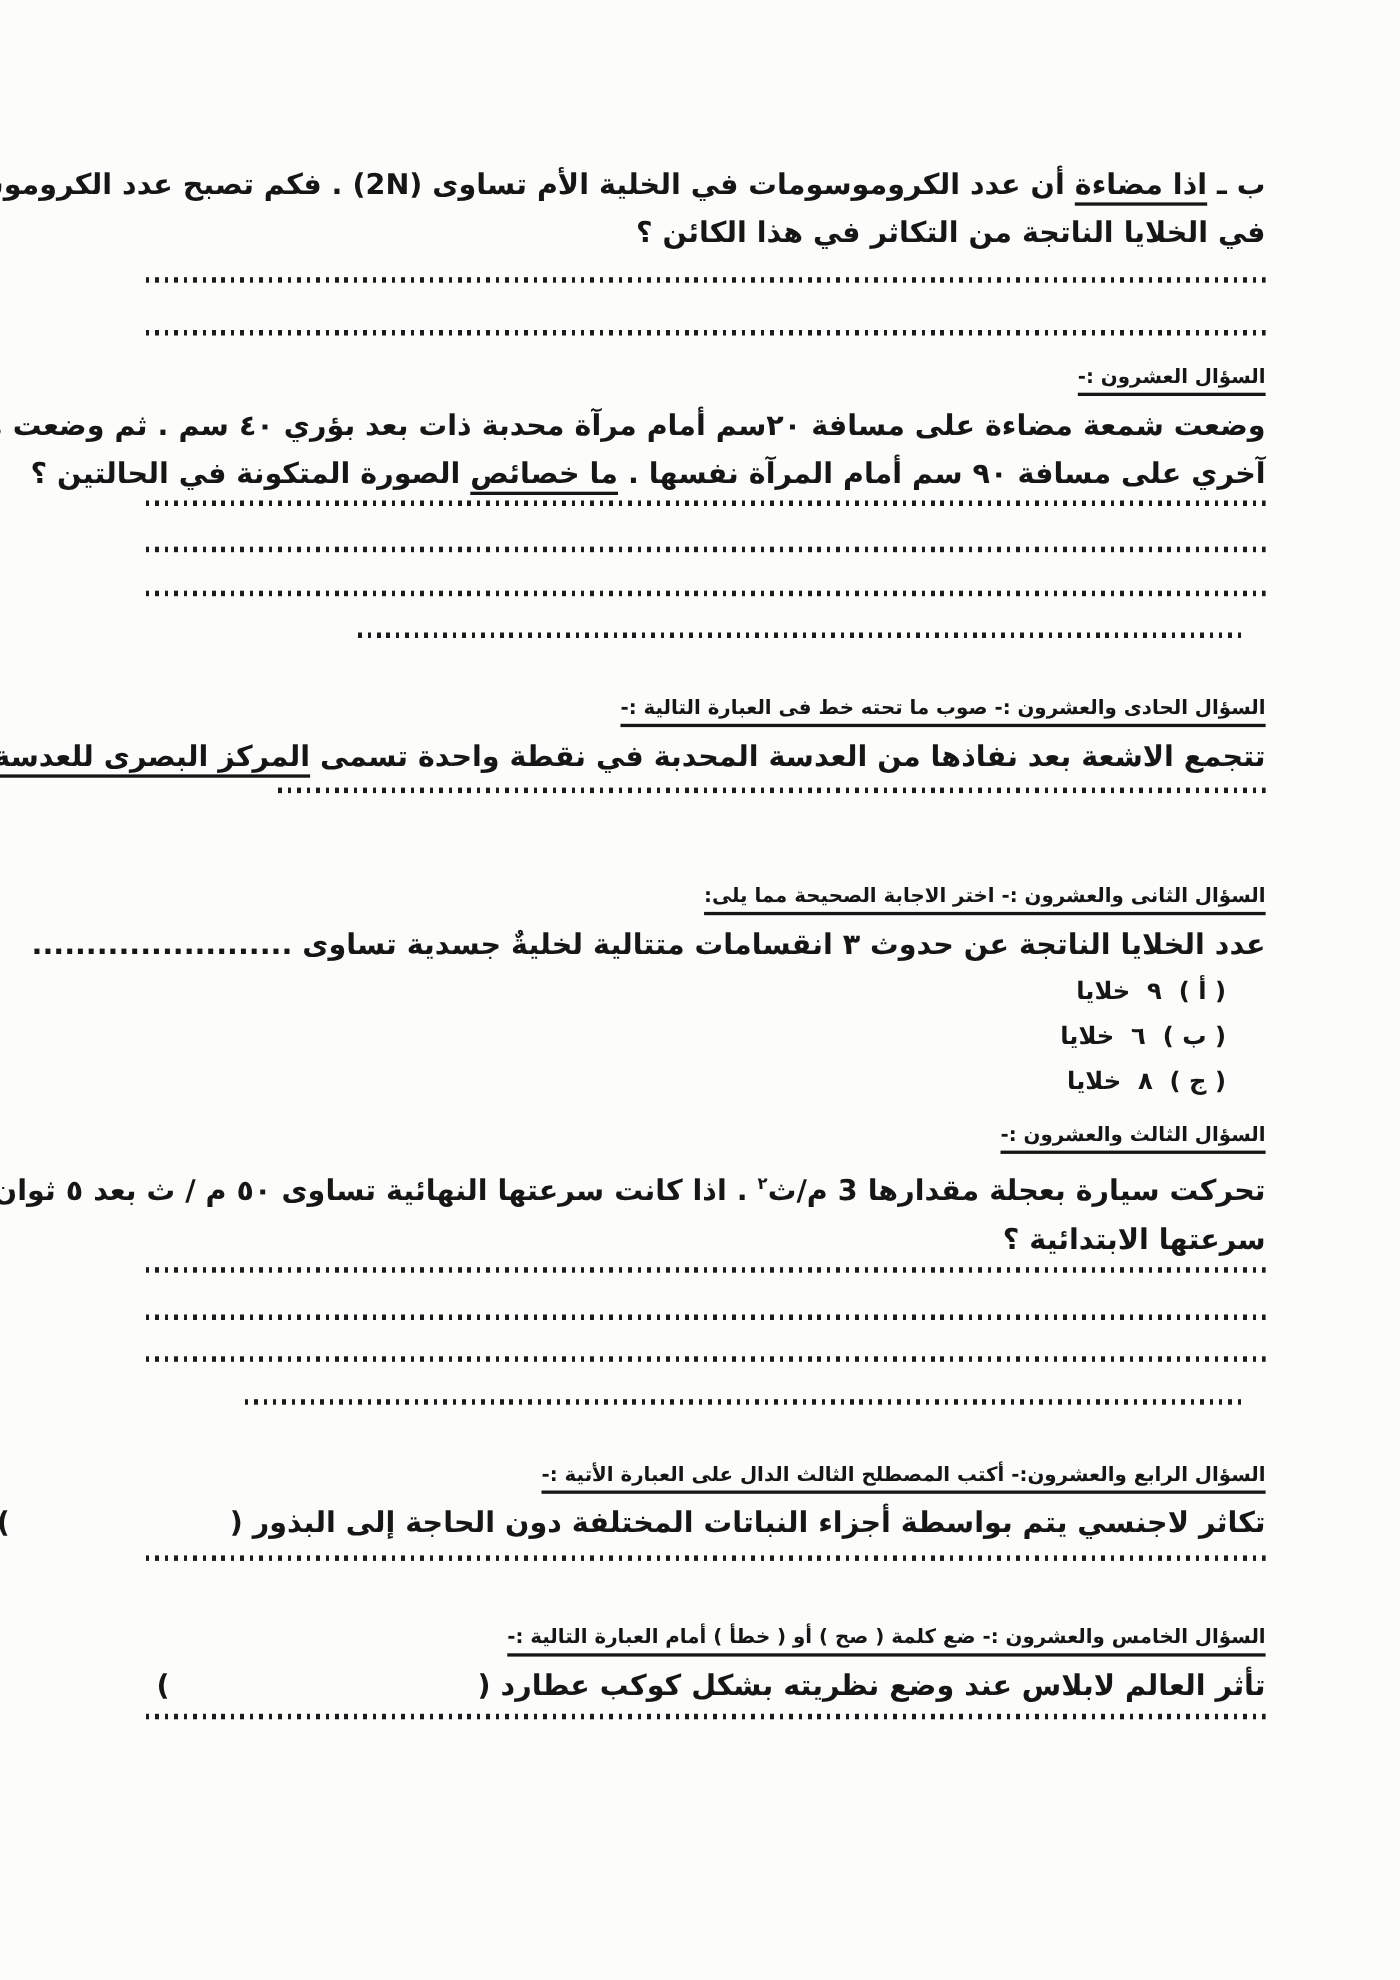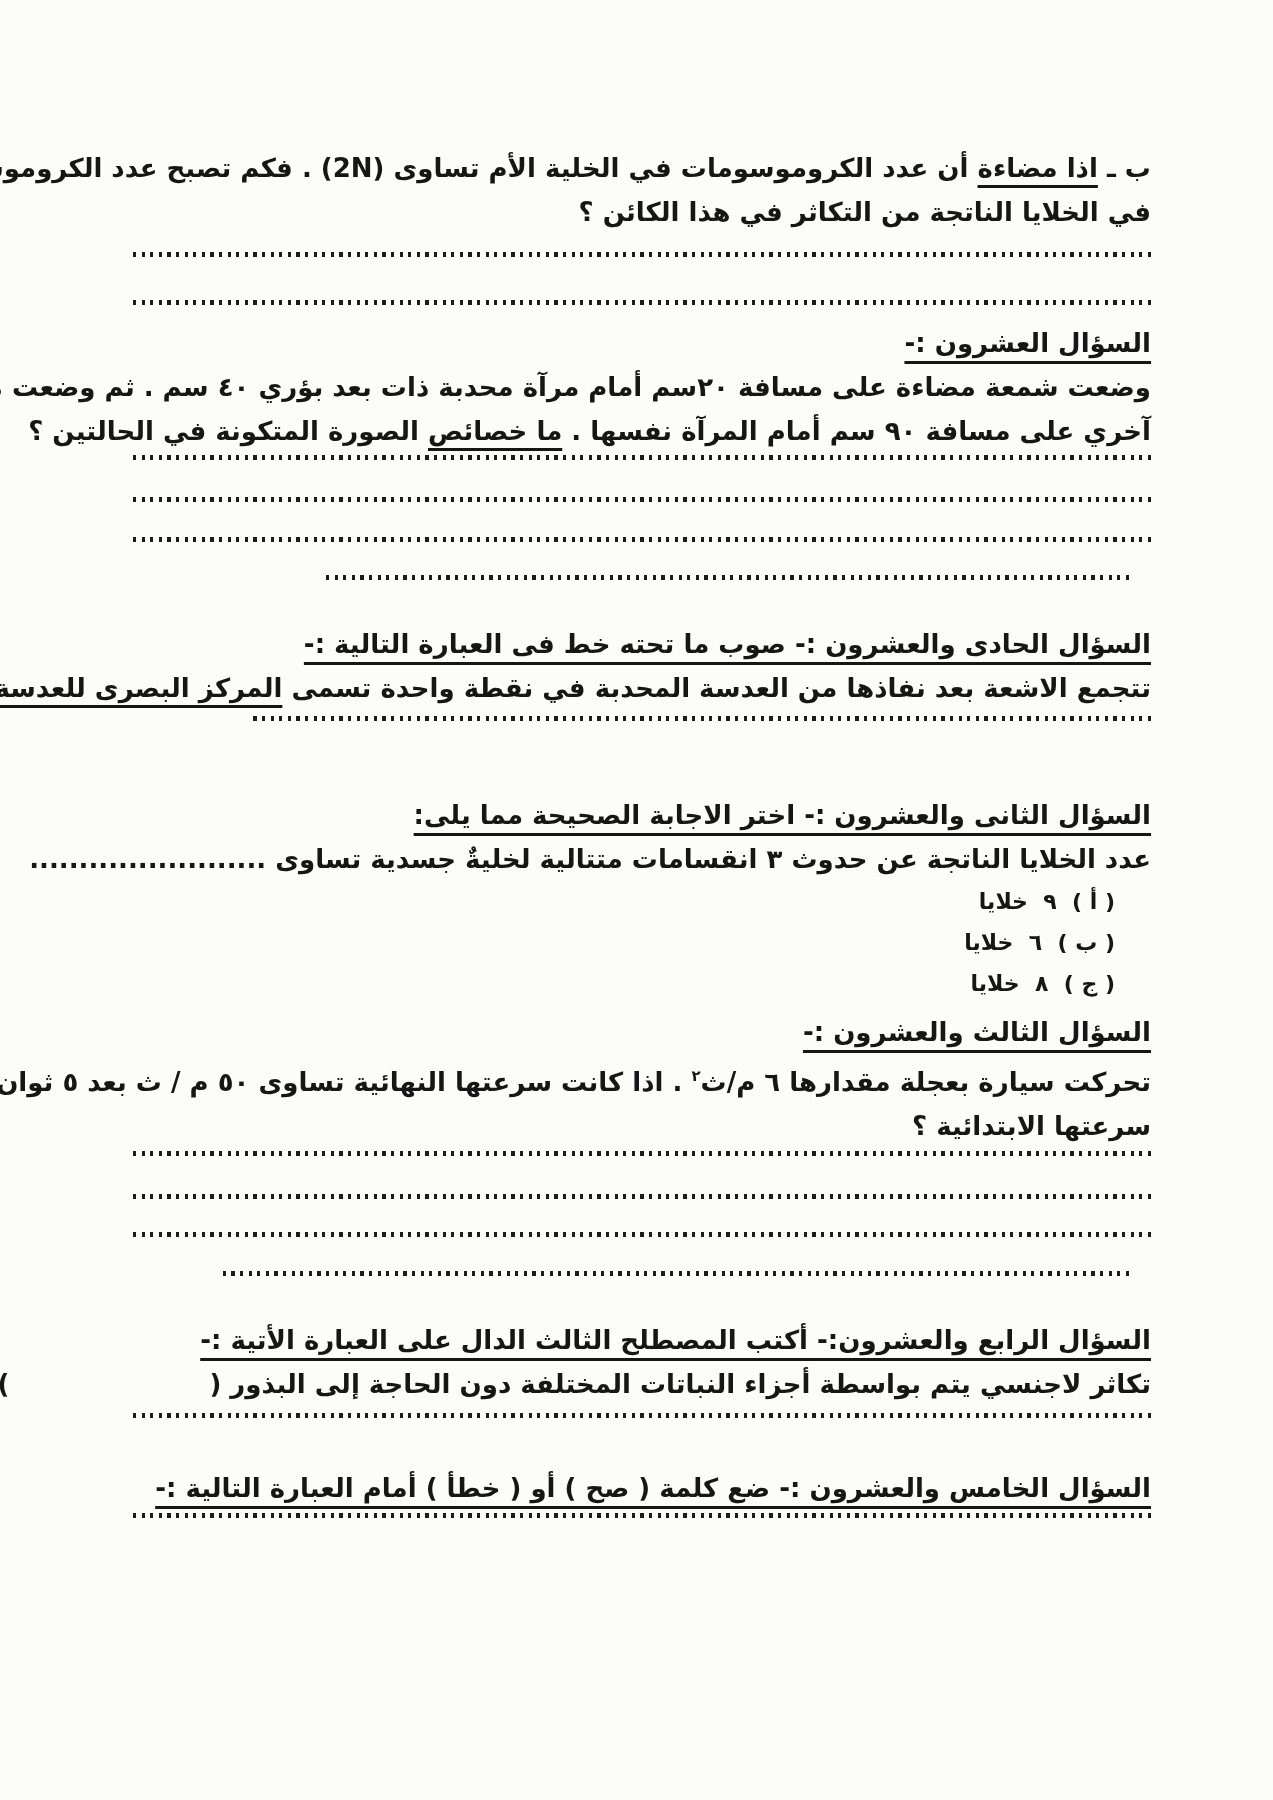--- a/index.html
+++ b/index.html
@@ -23,21 +23,21 @@
     padding: 146px 122px 0 40px;
   }
   .content { width: 1018px; }
   .line {
     font-size: 26px;
     line-height: 44px;
     text-align: right;
     white-space: nowrap;
   }
   .heading {
-    font-size: 26px;
+    font-size: 18px;
     line-height: 44px;
     text-align: right;
     white-space: nowrap;
   }
   .heading > .hu {
     text-decoration: underline;
     text-decoration-thickness: 2.5px;
     text-underline-offset: 9px;
   }
   .u {
@@ -109,33 +109,34 @@
       <div class="line">عدد الخلايا الناتجة عن حدوث ٣ انقسامات متتالية لخليةٌ جسدية تساوى ........................</div>
       <div class="options">
         <div class="option">( أ ) &nbsp;٩ &nbsp;خلايا</div>
         <div class="option">( ب ) &nbsp;٦ &nbsp;خلايا</div>
         <div class="option">( ج ) &nbsp;٨ &nbsp;خلايا</div>
       </div>
     </section>
 
     <section>
       <div class="heading mt6"><span class="hu">السؤال الثالث والعشرون :-</span></div>
-      <div class="line"><span>تحركت سيارة بعجلة مقدارها ٦ م/ث</span><sup class="s2">٢</sup><span> . اذا كانت سرعتها النهائية تساوى ٥٠ م / ث بعد ٥ ثوان . أحسب</span></div>
+      <div class="line"><span>تحركت سيارة بعجلة مقدارها 3 م/ث</span><sup class="s2">٢</sup><span> . اذا كانت سرعتها النهائية تساوى ٥٠ م / ث بعد ٥ ثوان . أحسب</span></div>
       <div class="line">سرعتها الابتدائية ؟</div>
       <div class="dotline mt3"></div>
       <div class="dotline mt38"></div>
       <div class="dotline mt33"></div>
       <div class="dotline dl-short-b mt34"></div>
     </section>
 
     <section>
       <div class="heading mt42"><span class="hu">السؤال الرابع والعشرون:- أكتب المصطلح الثالث الدال على العبارة الأتية :-</span></div>
       <div class="line"><span>تكاثر لاجنسي يتم بواسطة أجزاء النباتات المختلفة دون الحاجة إلى البذور</span> <span>(</span><span class="paren-gap g200"></span><span>)</span></div>
       <div class="dotline mt7"></div>
     </section>
 
     <section>
       <div class="heading mt48"><span class="hu">السؤال الخامس والعشرون :- ضع كلمة ( صح ) أو ( خطأ ) أمام العبارة التالية :-</span></div>
+      <div class="line"><span>تأثر العالم لابلاس عند وضع نظريته بشكل كوكب عطارد</span> <span>(</span><span class="paren-gap g280"></span><span>)</span></div>
       <div class="dotline mt3"></div>
     </section>
 
   </div>
 </div>
 
 </body></html>

